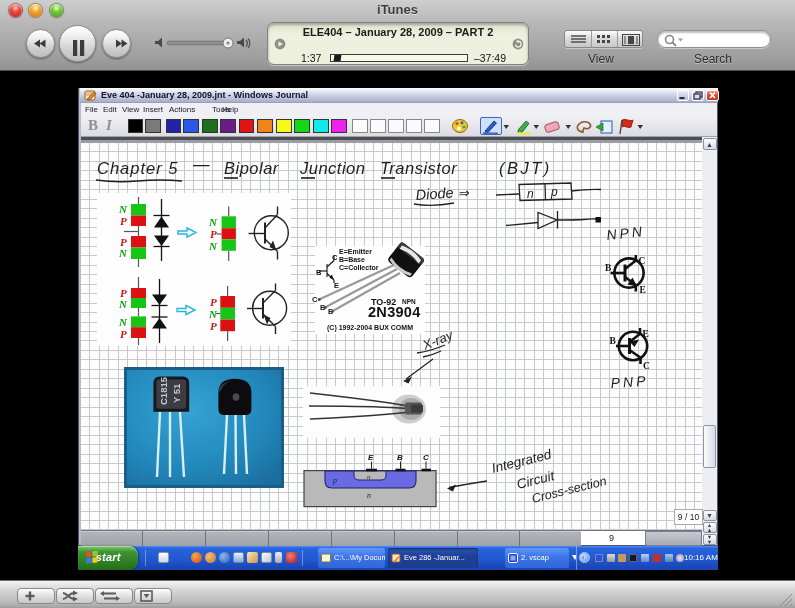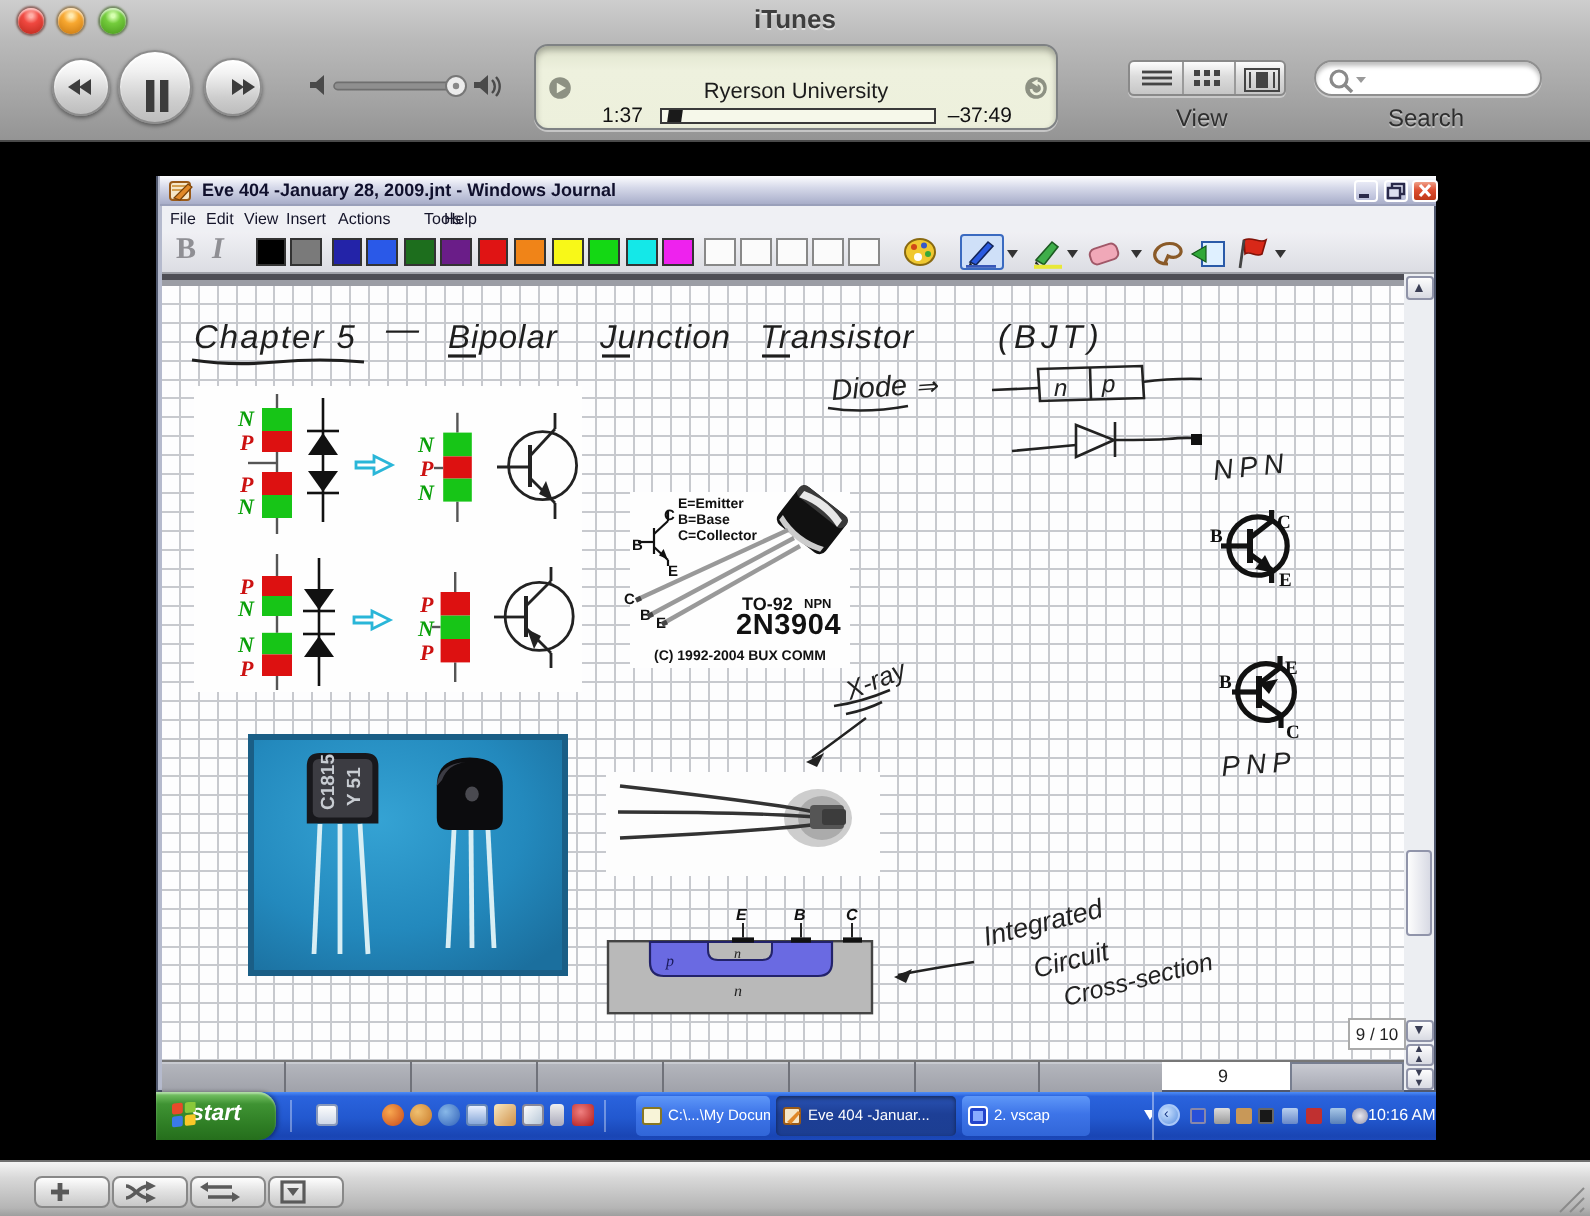--- a/index.html
+++ b/index.html
@@ -80,21 +80,21 @@
       <polygon points="3,7 6,7 10,3.5 10,13.5 6,10 3,10" fill="#4a4a4a"></polygon>
       <rect x="15" y="7.2" width="64" height="3.6" rx="1.8" fill="#8f8f8f" stroke="#6f6f6f" stroke-width="0.8"></rect>
       <circle cx="76" cy="9" r="5" fill="#ececec" stroke="#777" stroke-width="1"></circle>
       <circle cx="76" cy="9" r="1.6" fill="#888"></circle>
       <polygon points="85,7 88,7 92,3.5 92,13.5 88,10 85,10" fill="#4a4a4a"></polygon>
       <path d="M94 6 A4.5 4.5 0 0 1 94 12.5" fill="none" stroke="#4a4a4a" stroke-width="1.2"></path>
       <path d="M96 4.5 A7 7 0 0 1 96 14" fill="none" stroke="#4a4a4a" stroke-width="1.2"></path>
     </svg>
 
     <div id="lcd">
-      <div class="t2">Ryerson University</div>
+      <div class="t1">ELE404 – January 28, 2009 – PART 2</div>
       <div class="tm" style="left:33px">1:37</div>
       <div class="tm" style="right:22px">–37:49</div>
       <div class="abs" style="left:62px;top:30.5px;width:138px;height:8px;background:#f6f8ea;border:1px solid #3a3a3a"></div>
       <div class="abs" style="left:66px;top:31.5px;width:7px;height:6px;background:#1a1a1a;transform:skewX(-8deg)"></div>
       <svg class="abs" style="left:6px;top:15px" width="12" height="12" viewBox="0 0 12 12">
           <circle cx="6" cy="6" r="5.4" fill="#8d9183"></circle>
           <polygon points="4.4,3.4 9,6 4.4,8.6" fill="#eef1de"></polygon>
         </svg>
       <svg class="abs" style="left:244px;top:15px" width="12" height="12" viewBox="0 0 12 12">
           <circle cx="6" cy="6" r="5.4" fill="#8d9183"></circle>
@@ -589,23 +589,23 @@
         <svg style="position:absolute;left:3px;top:5px" width="10" height="10" viewBox="0 0 10 10">
             <rect x="0.5" y="1" width="9" height="8" rx="1" fill="#f8f4d8" stroke="#887722"></rect>
           </svg>
         <span style="margin-left:16px">C:\...\My Docum...</span>
       </div>
       <div class="tbtn" style="left:310px;width:90px;background:linear-gradient(#2a53b4,#1d3f96 45%,#1c3e92);box-shadow:inset 0 1px 2px rgba(0,0,0,.5)">
         <svg style="position:absolute;left:3px;top:5px" width="10" height="10" viewBox="0 0 10 10">
             <rect x="1" y="1" width="8" height="8" rx="1" fill="#f5e6c8" stroke="#9a5a18"></rect>
             <path d="M2.5 8 L8 2.5 l1.2 1 L4.5 9 z" fill="#e08828"></path>
           </svg>
-        <span style="margin-left:16px">Eve 404 -Januar...</span>
-      </div>
-      <div class="tbtn" style="left:403px;width:64px;background:linear-gradient(#5e97f8,#3d74e8 45%,#3166d8)">
+        <span style="margin-left:16px">Eve 286 -Januar...</span>
+      </div>
+      <div class="tbtn" style="left:427px;width:64px;background:linear-gradient(#5e97f8,#3d74e8 45%,#3166d8)">
         <svg style="position:absolute;left:3px;top:5px" width="10" height="10" viewBox="0 0 10 10">
             <rect x="0.5" y="0.5" width="9" height="9" rx="1.5" fill="#2244cc" stroke="#ffffff"></rect>
             <rect x="2.5" y="2.5" width="5" height="5" fill="#88aaff"></rect>
           </svg>
         <span style="margin-left:16px">2. vscap</span>
       </div>
       <div class="abs" style="left:494px;top:9px;width:0;height:0;border-left:3.5px solid transparent;border-right:3.5px solid transparent;border-top:5px solid #fff"></div>
       <div class="abs" style="left:498px;top:0;width:142px;height:24px;background:linear-gradient(#4e8df7 0,#2a63dd 9%,#2258cf 55%,#1945b4 92%,#1c49bb);border-left:1px solid rgba(255,255,255,.4)"></div>
       <div class="abs" style="left:501px;top:6px;width:11px;height:11px;border-radius:50%;background:radial-gradient(circle at 35% 35%,#cfe4ff,#5a90e0);border:1px solid #aac8f8"></div>
       <div class="abs" style="left:504px;top:8.5px;width:5px;height:6px;color:#1a3a88;font-size:7px;line-height:6px">‹</div>

